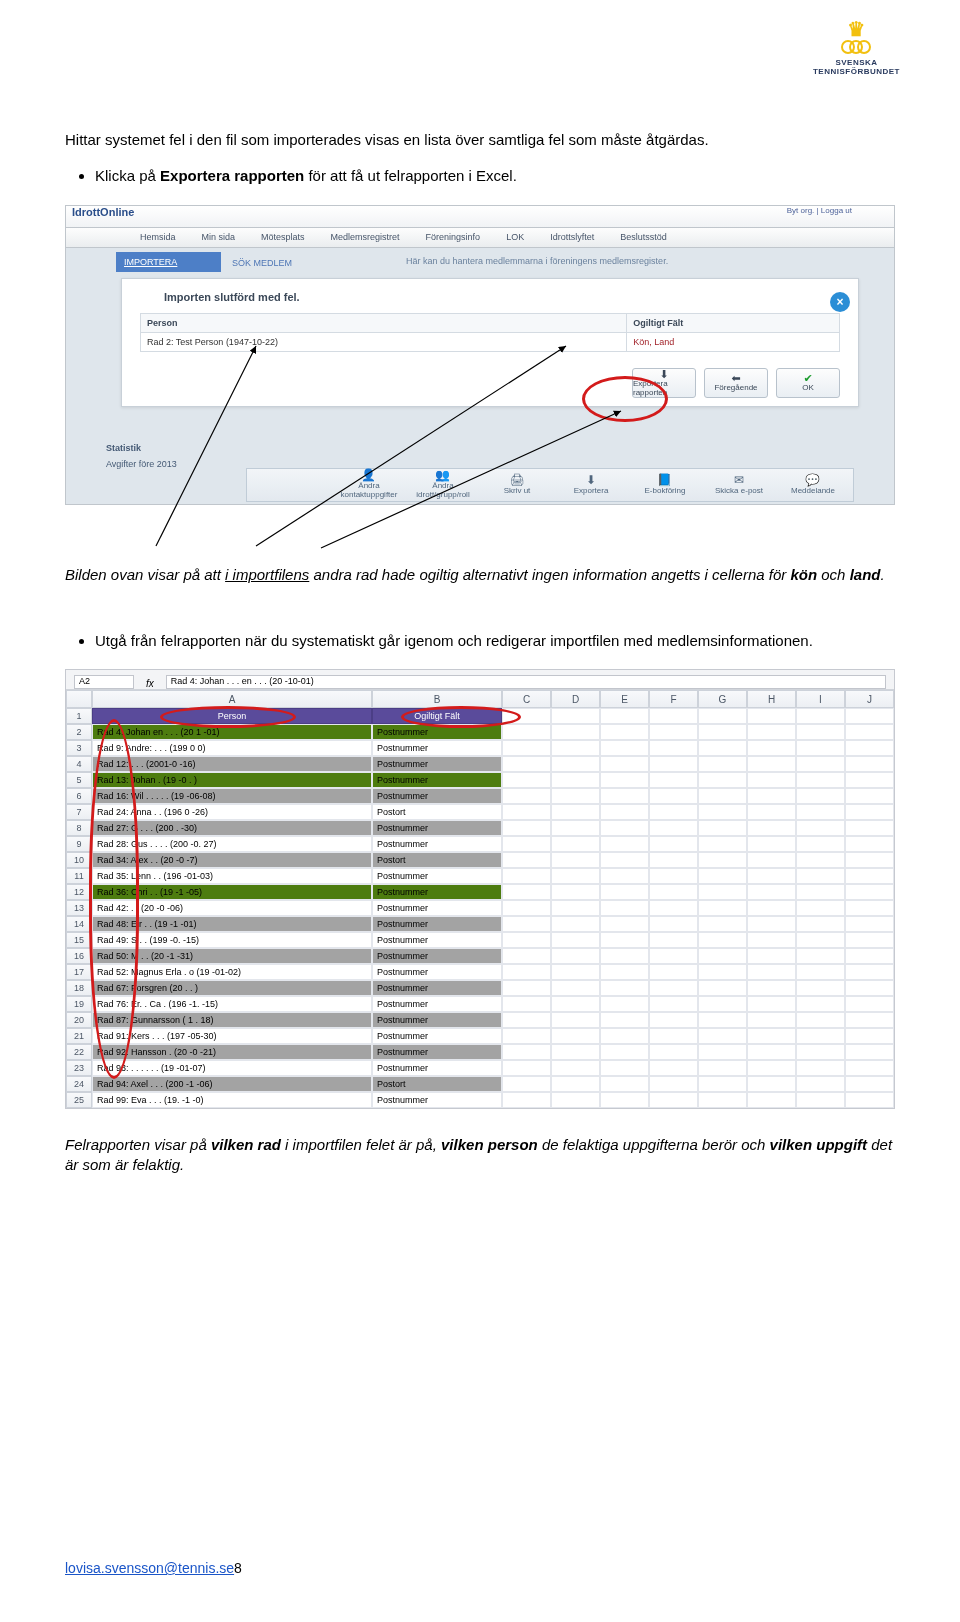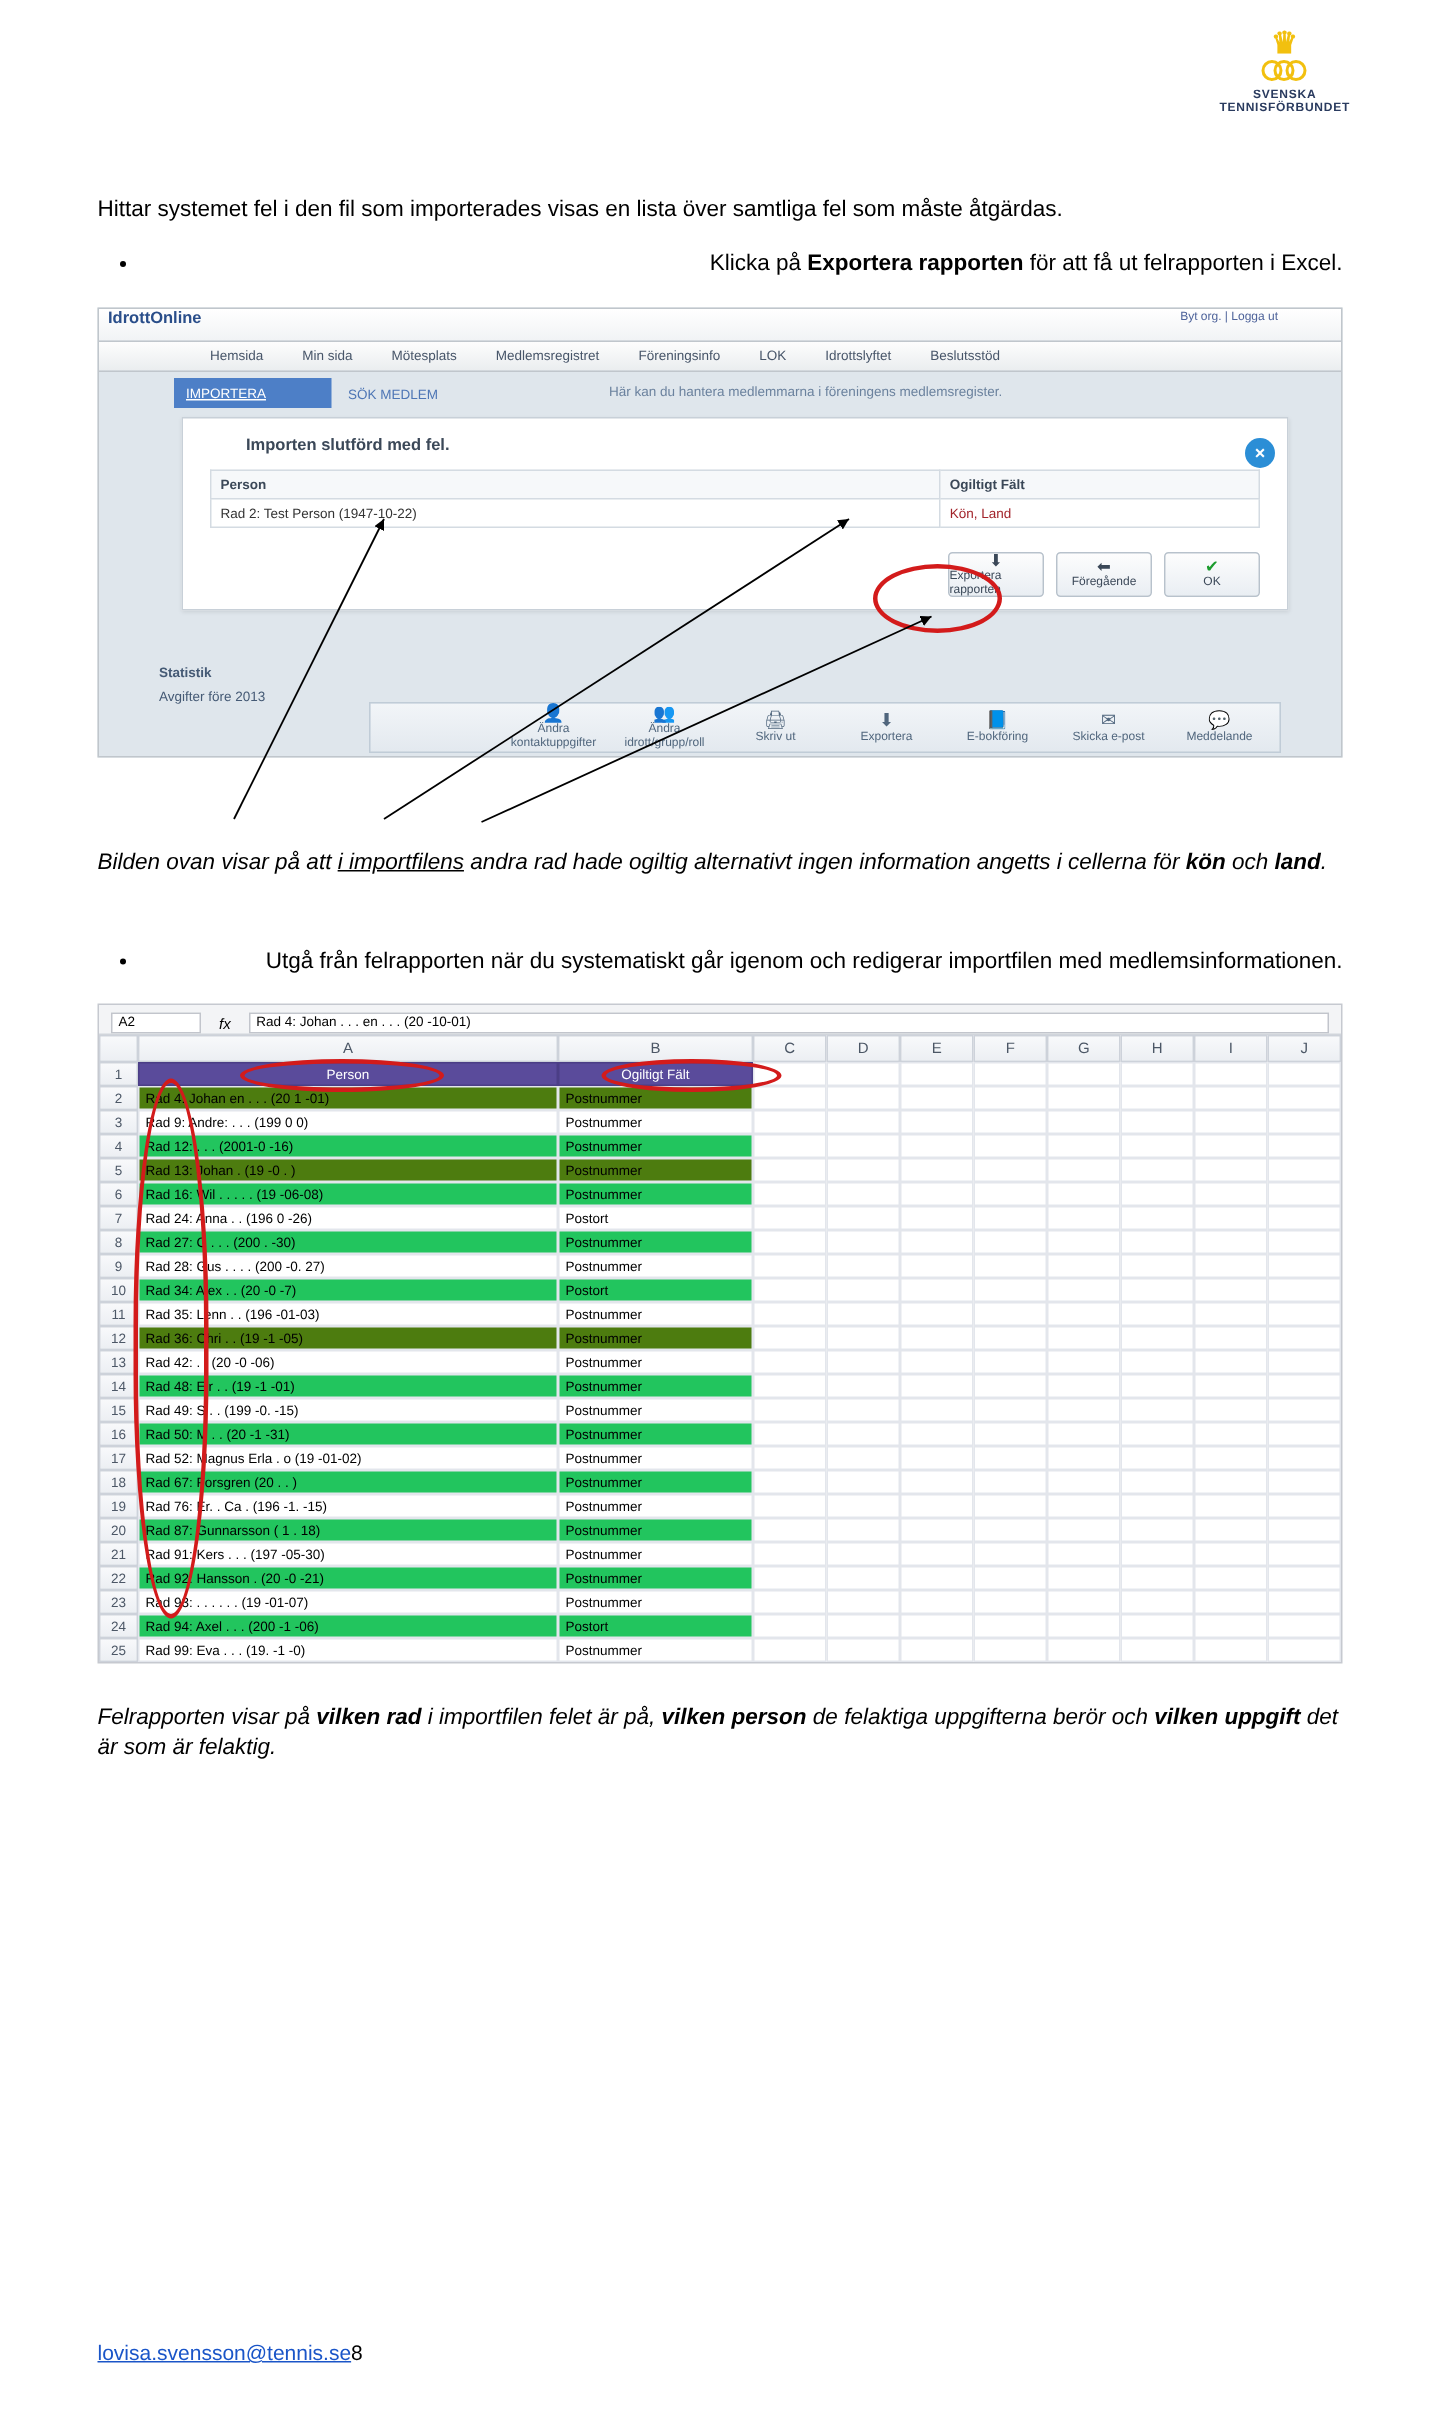--- a/index.html
+++ b/index.html
@@ -37,21 +37,21 @@
     border: 2px solid #f2c00f;
     border-radius: 50%;
     margin: 0 -3px;
   }
   .content {
     position: absolute;
     top: 130px; left: 65px; right: 65px;
   }
   .content p { margin-bottom: 16px; line-height: 1.35; }
   ul.bullet { margin: 0 0 18px 30px; }
-  ul.bullet li { margin-bottom: 14px; line-height: 1.35; text-align: right; }
+  ul.bullet li { margin-bottom: 14px; line-height: 1.35; }
   .bold { font-weight: bold; }
   .italic { font-style: italic; }
 
   
   .ss1 {
     position: relative;
     width: 830px;
     height: 300px;
     background: #dfe6ec;
     margin: 6px 0 60px;
@@ -171,21 +171,21 @@
     padding:0 4px;
     overflow:hidden; white-space:nowrap;
   }
   .ss2-row > .rn {
     background:linear-gradient(#f8f9fb,#eceff3);
     justify-content:center; color:#4c5766;
     border:1px solid #cdd2da;
   }
   .r-purple-h > div.hA, .r-purple-h > div.hB { background:#5a4b9b; color:#fff; height:16px; border:1px solid #4b3e86; justify-content:center; }
   .r-yellow { background:#4d7c0f; }
-  .r-lav { background:#22c55e;text-align:right; }
+  .r-lav { background:#a3a3a3;text-align:right; }
   .rc2 { width:136px; height:22px; left:95px; top:37px; }
   .rc3 { width:120px; height:22px; left:336px; top:37px; }
   .rc4 { width:50px; height:360px; left:24px; top:50px; border-radius:55% 55% 55% 55% / 50% 50% 50% 50%; }
   .ss2-wrap { position:relative; }
 
   .footer {
     position:absolute;
     left:65px; right:65px; bottom:46px;
     display:flex; justify-content:flex-start;
     font-size:14px;

